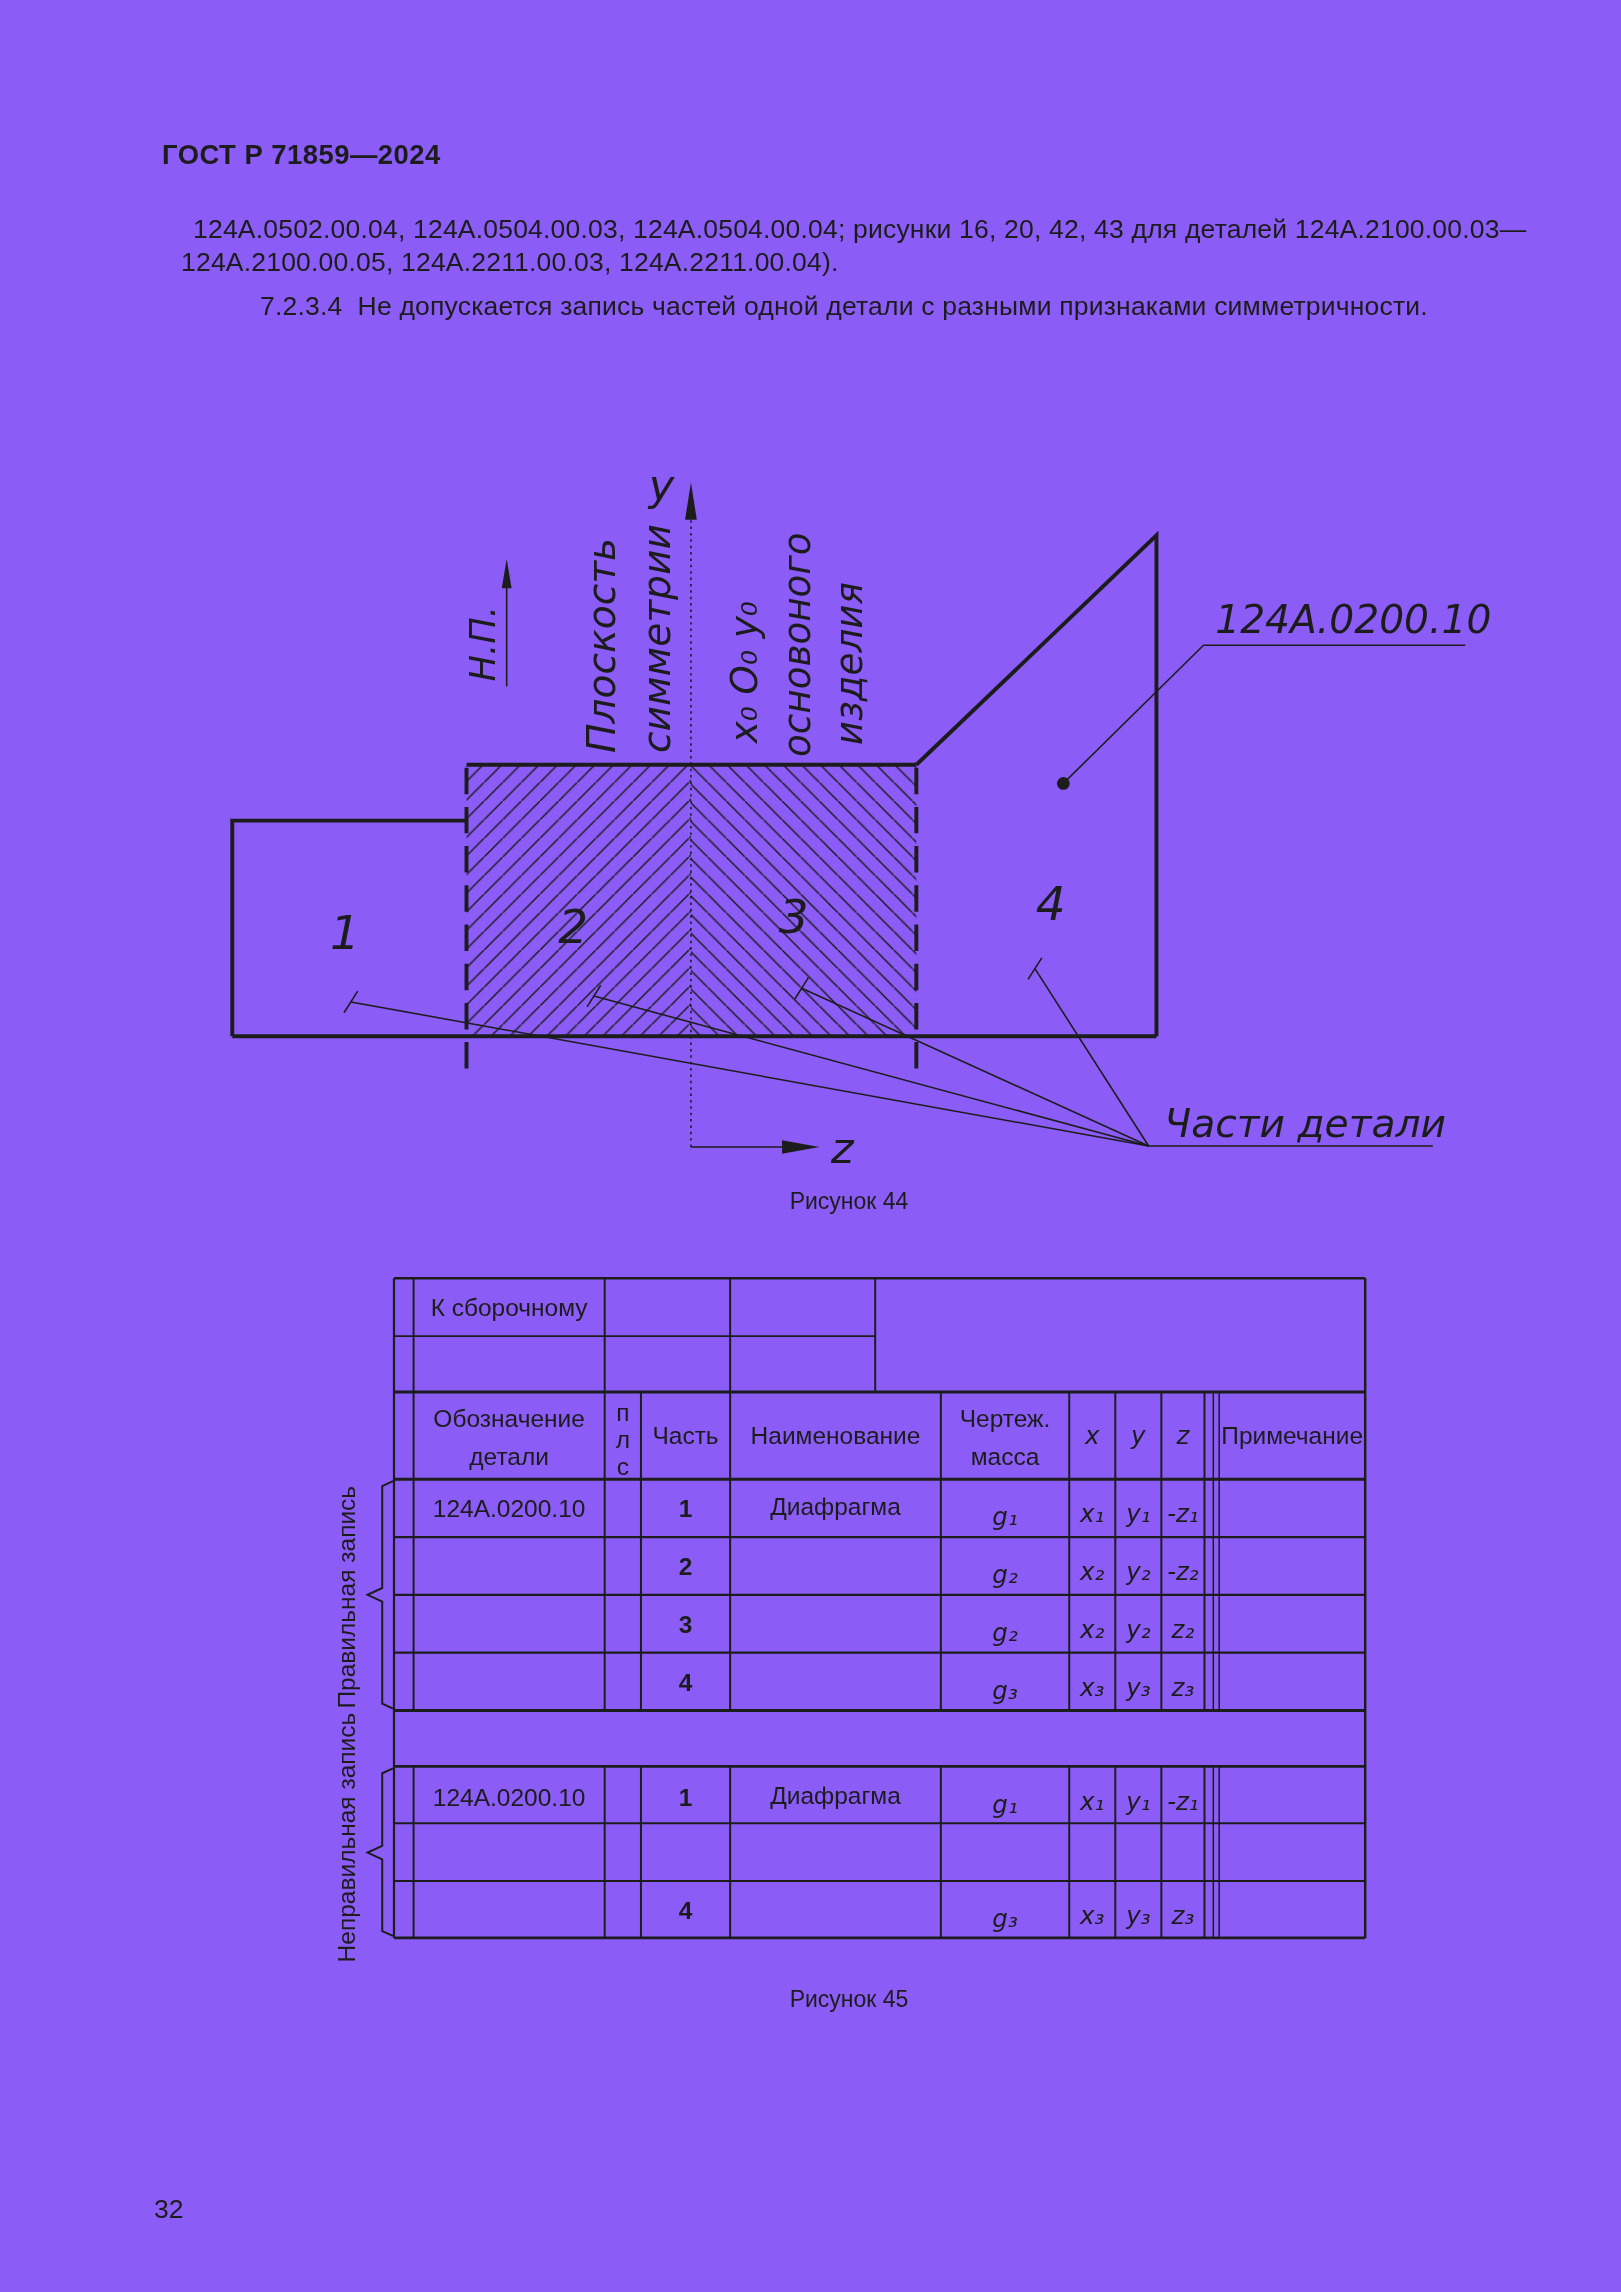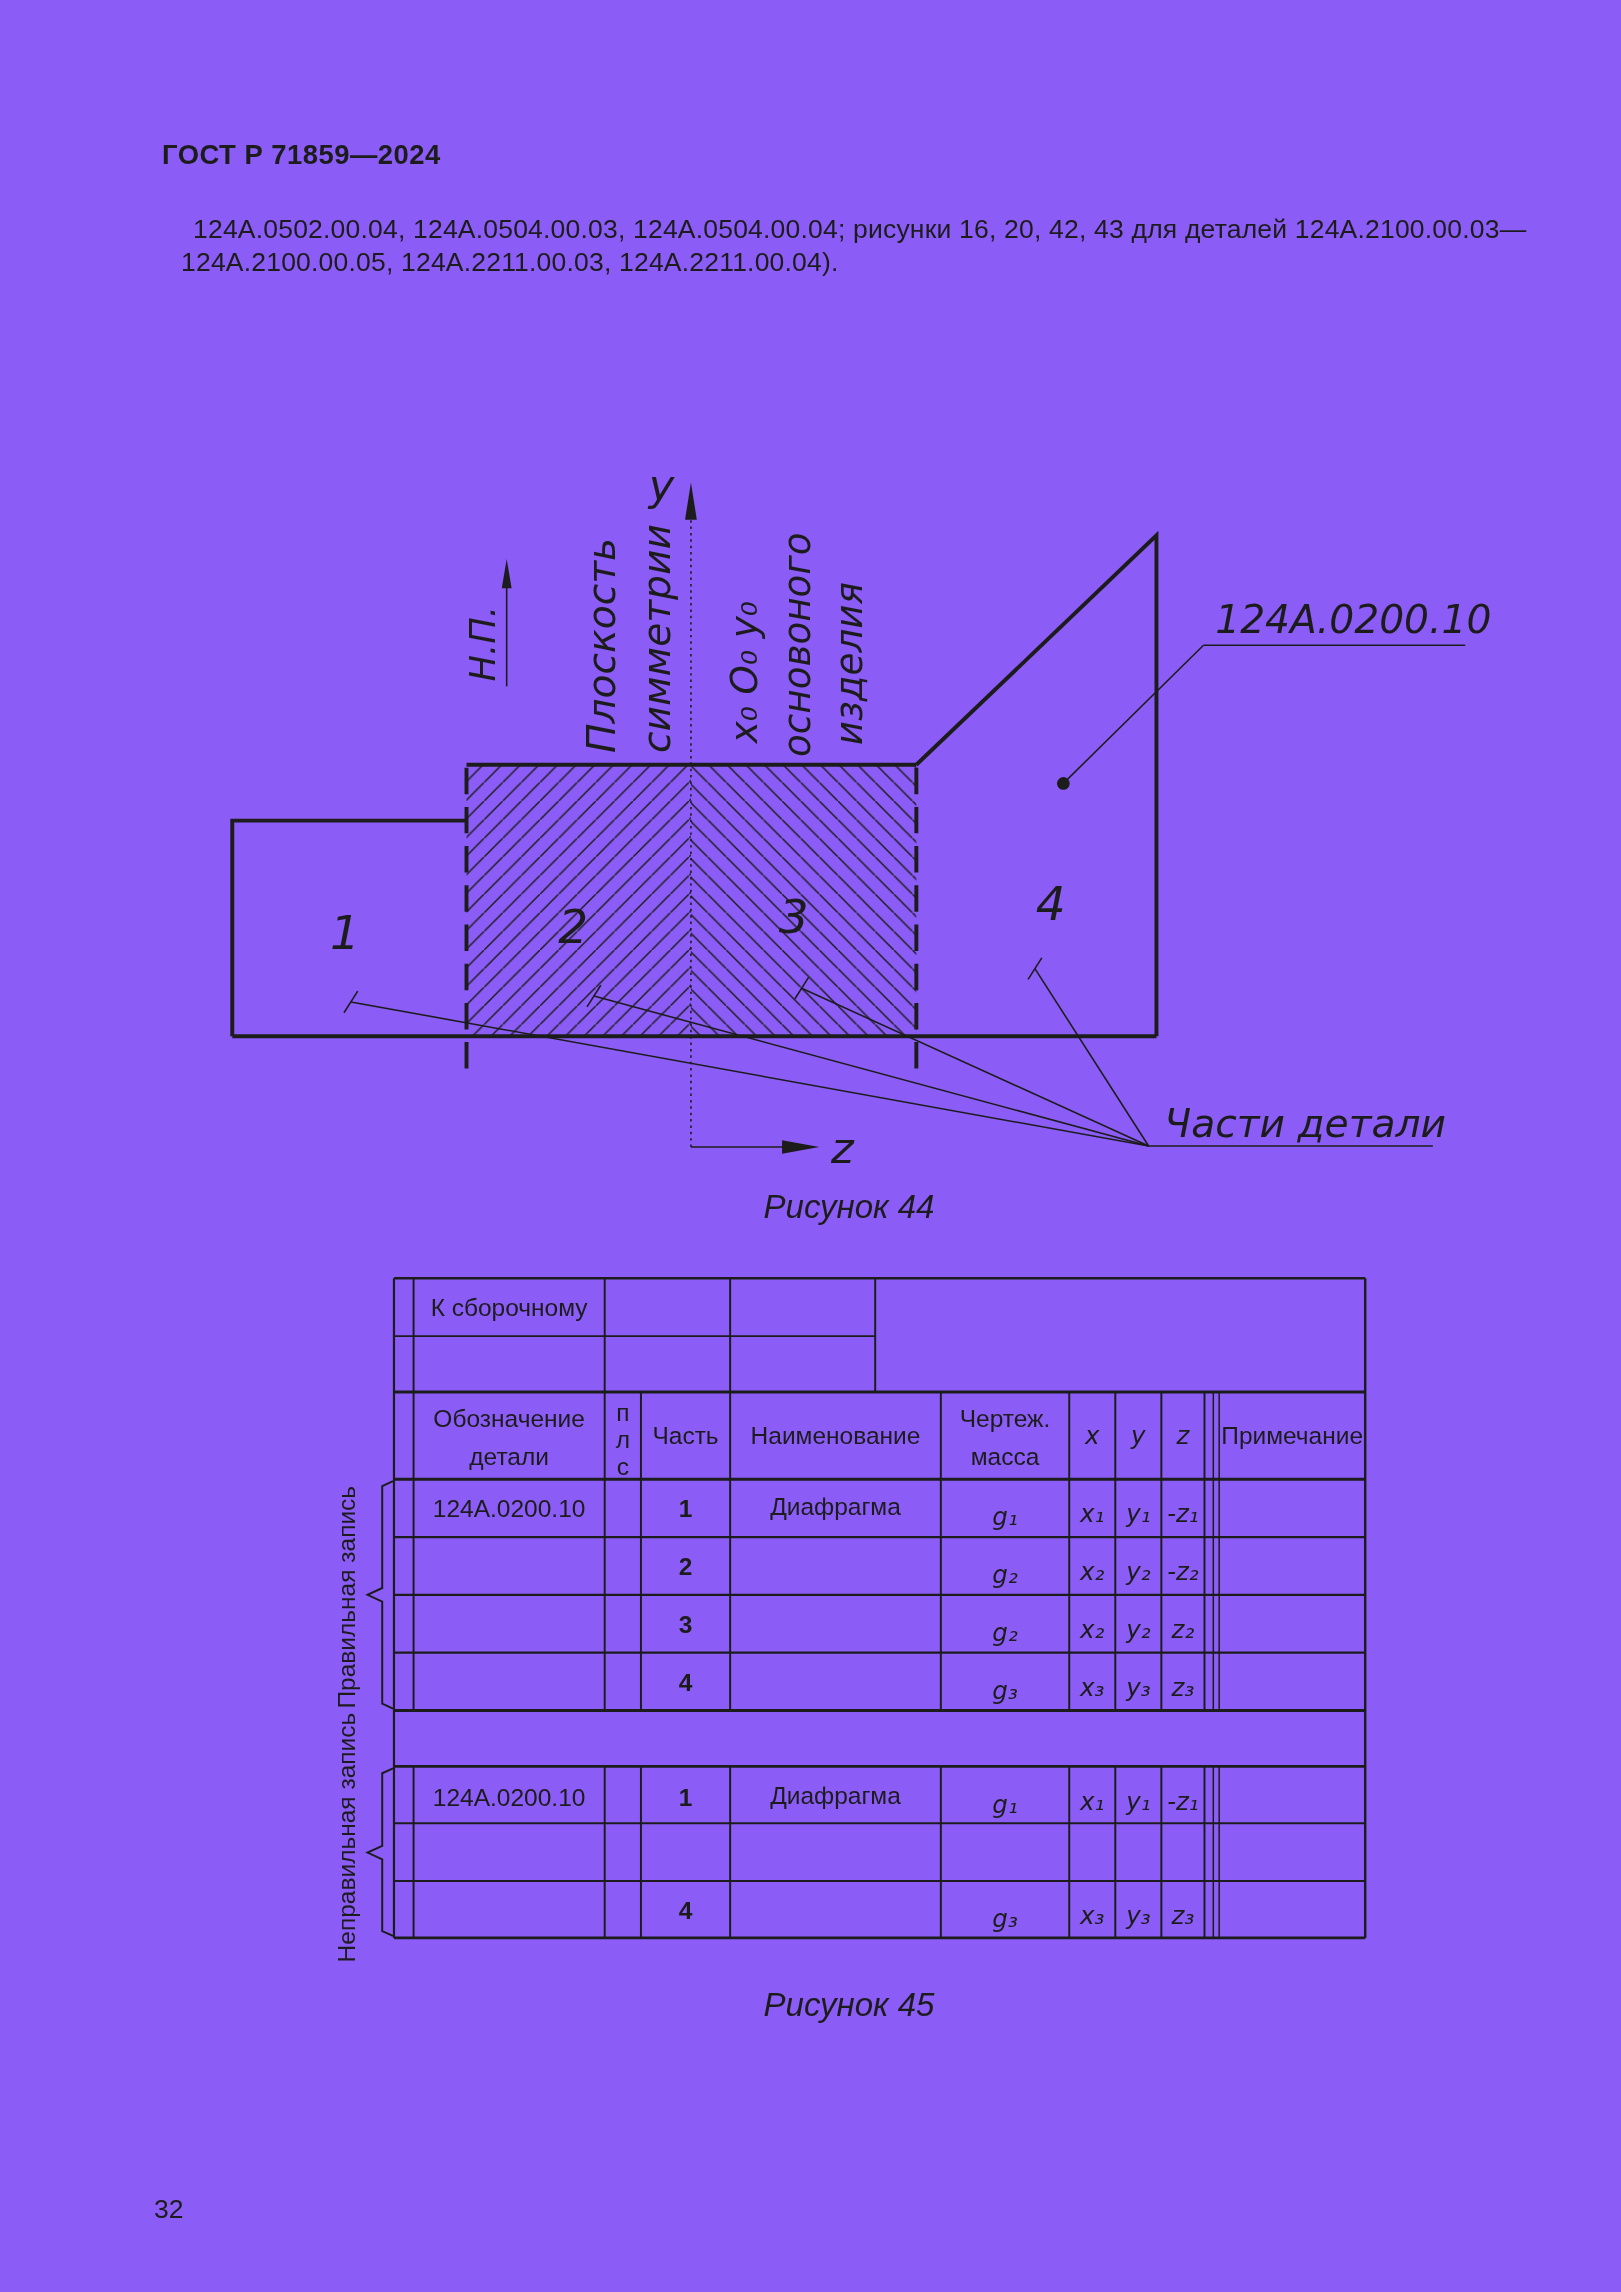--- a/index.html
+++ b/index.html
@@ -6,38 +6,39 @@
   .page{
     position:relative;width:1621px;height:2293px;
     background:#8b5cf6;color:#1c1c1c;
     font-family:"Liberation Sans","DejaVu Sans",sans-serif;
     overflow:hidden;
   }
   .abs{position:absolute;white-space:pre-wrap;}
   .hdr{font-weight:bold;font-size:27.4px;letter-spacing:0.5px;}
   .body-line{font-size:26.5px;letter-spacing:0.2px;}
   .example{font-size:25.5px;font-weight:bold;font-style:italic;letter-spacing:0.2px;}
-  .caption{font-size:33px;text-align:center;width:490px;font-style:italic;}
+  .caption{font-size:23px;text-align:center;width:490px;}
   .pagenum{font-size:26.5px;}
   svg text{fill:#1c1c1c;}
   .gost{font-family:"DejaVu Sans",sans-serif;font-style:italic;}
   .tbltxt{font-family:"Liberation Sans","DejaVu Sans",sans-serif;font-size:25px;}
   .tblnum{font-weight:bold;}
   .tblval{font-family:"DejaVu Sans",sans-serif;font-style:italic;font-size:25px;}
   .rotlbl{font-family:"Liberation Sans","DejaVu Sans",sans-serif;font-size:25px;}
 </style>
 </head>
 <body>
 
 <div class="page">
 
   <div class="abs hdr" style="left:162px;top:139px;">ГОСТ Р 71859—2024</div>
 
   <div class="abs body-line" style="left:193px;top:214px;">124А.0502.00.04, 124А.0504.00.03, 124А.0504.00.04; рисунки 16, 20, 42, 43 для деталей 124А.2100.00.03—</div>
   <div class="abs body-line" style="left:181px;top:247px;">124А.2100.00.05, 124А.2211.00.03, 124А.2211.00.04).</div>
+  <div class="abs body-line" style="left:260px;top:291px;">7.2.3.4  Не допускается запись частей одной детали с разными признаками симметричности.</div>
 
   <svg style="position:absolute;left:0;top:0;" width="1621" height="2293" viewBox="0 0 1654 2339">
     <defs>
       <pattern id="hatchL" width="19" height="19" patternUnits="userSpaceOnUse">
         <path d="M-5,24 L24,-5" stroke="#1c1c1c" stroke-width="1.5"></path>
       </pattern>
       <pattern id="hatchR" width="19" height="19" patternUnits="userSpaceOnUse">
         <path d="M-5,-5 L24,24" stroke="#1c1c1c" stroke-width="1.5"></path>
       </pattern>
     </defs>

